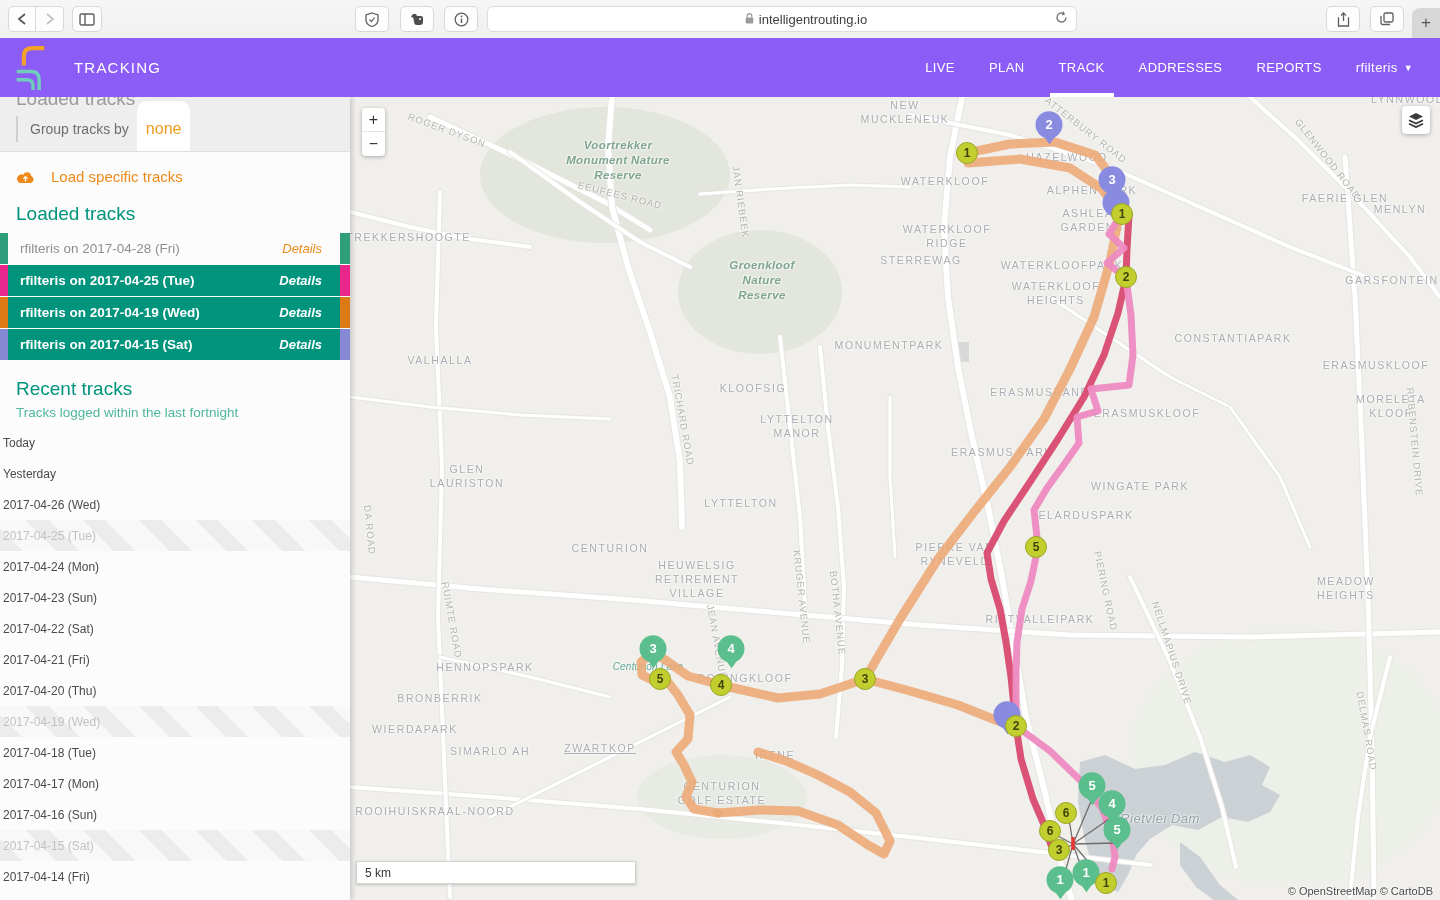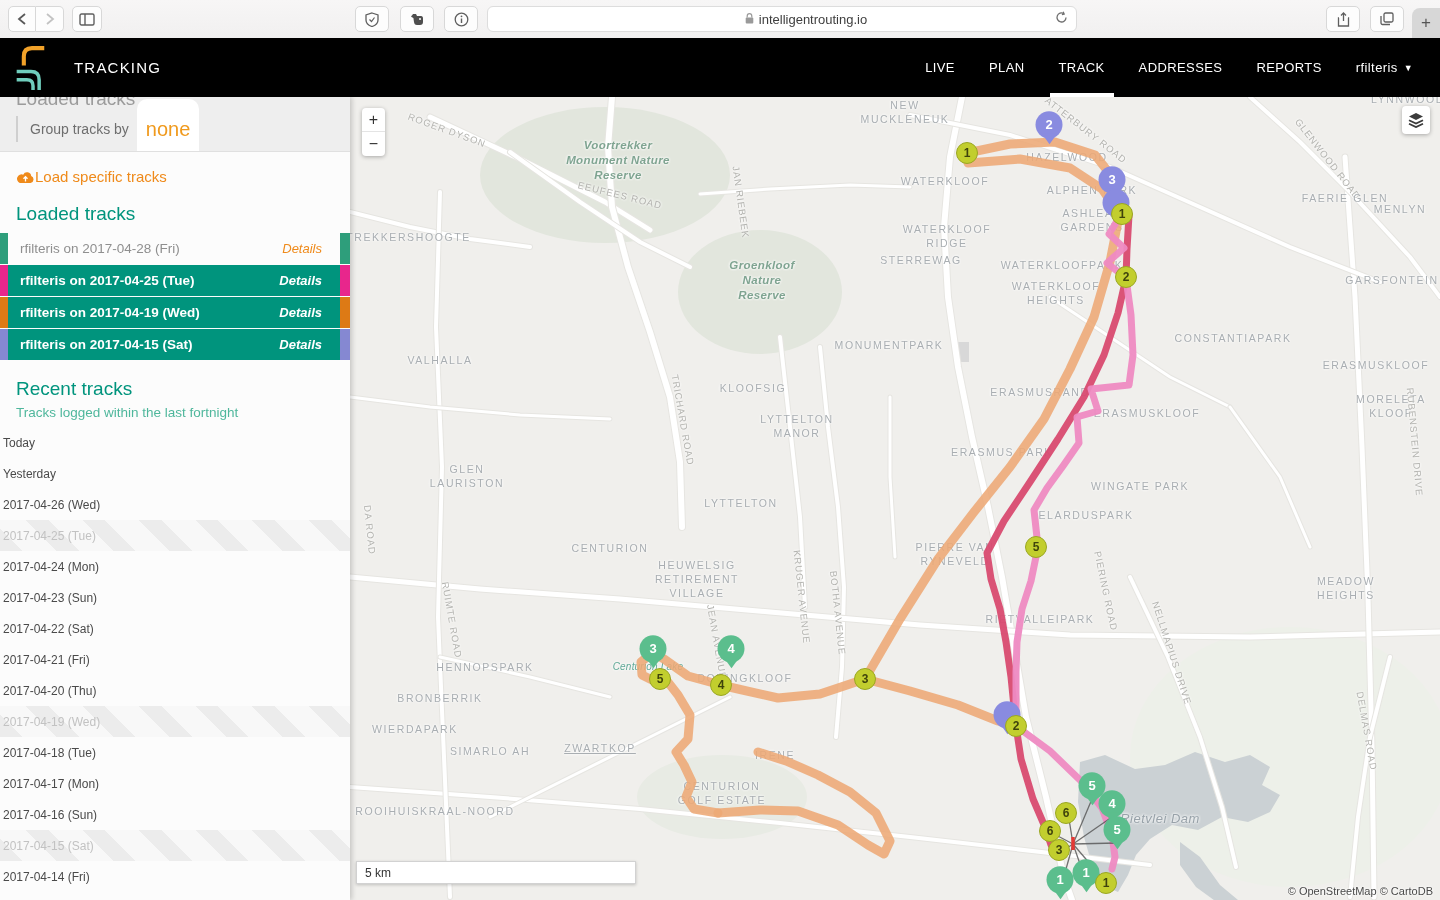--- a/index.html
+++ b/index.html
@@ -12,35 +12,35 @@
   .navgrp { position:absolute; left:8px; top:6px; width:56px; height:26px; display:flex; }
   .navgrp .half { width:28px; height:26px; background:#fdfdfd; border:1px solid #d8d8d8; display:flex; align-items:center; justify-content:center; }
   .navgrp .half:first-child { border-radius:5px 0 0 5px; }
   .navgrp .half:last-child { border-radius:0 5px 5px 0; border-left:none; }
   .urlbar { position:absolute; left:487px; top:6px; width:590px; height:26px; background:#fff; border:1px solid #ddd; border-radius:6px; display:flex; align-items:center; justify-content:center; font-size:13px; color:#3e3e3e;padding-left:48px; }
   .urlbar .lock { margin-right:5px; color:#9a9a9a; }
   .urlbar .reload { position:absolute; right:8px; color:#6e6e6e; }
   .newtab { position:absolute; right:0; top:8px; width:28px; height:30px; background:#d7d7d7; border-top-left-radius:8px; color:#555; display:flex; align-items:center; justify-content:center; font-size:17px; }
 
   
-  .appbar { position:absolute; left:0; top:38px; width:1440px; height:59px; background:#000000; z-index:55; display:flex; align-items:center;padding-left:12px; }
+  .appbar { position:absolute; left:0; top:38px; width:1440px; height:59px; background:#8b5cf6; z-index:55; display:flex; align-items:center;padding-left:12px; }
   .logo { position:absolute; left:12px; top:6px; }
   .apptitle { position:absolute; left:74px; top:0; height:59px; display:flex; align-items:center; color:#fff; font-size:15px; letter-spacing:1.2px; font-weight:500; }
   .nav { position:absolute; right:10px; top:0; height:59px; display:flex; }
   .nav .item { position:relative; height:59px; display:flex; align-items:center; padding:0 17px; color:#fff; font-size:13px; letter-spacing:.4px; cursor:pointer; }
   .nav .item.active::after { content:""; position:absolute; left:8px; right:8px; bottom:0; height:4px; background:#fff; }
   .nav .caret { font-size:9px; margin-left:6px; }
 
   
   .sidebar { position:absolute; left:0; top:97px; width:350px; height:803px; background:#fcfcfc; z-index:40; box-shadow:2px 0 5px rgba(0,0,0,.18); overflow:hidden; }
   .groupbox { height:55px; background:#eeeeee; border-bottom:1px solid #e0e0e0; overflow:hidden; padding-left:16px; }
   .groupbox .clipped { margin-top:-9px; font-size:19px; color:#9b9b9b; }
   .grouprow { margin-top:6px; display:flex; align-items:center; border-left:2px solid #cfcfcf; padding-left:12px; height:26px; font-size:14px; color:#6e6e6e; }
-  .nonechip { margin-left:8px; background:#fff; color:#f09a1d; padding:19px 9px; border-radius:10px; font-size:20px; cursor:pointer; }
-  .loadlink { margin:16px 0 0 16px; color:#ef8a1a; font-size:15px; cursor:pointer; display:flex; align-items:center; gap:0; }
+  .nonechip { margin-left:8px; background:#fff; color:#f09a1d; padding:19px 9px; border-radius:10px; font-size:16px; cursor:pointer; }
+  .loadlink { margin:16px 0 0 16px; color:#ef8a1a; font-size:15px; cursor:pointer; display:flex; align-items:center; gap:16px; }
   .h2 { margin:18px 0 0 16px; font-size:19px; color:#00947d; font-weight:400; }
   .tracklist { margin-top:8px; }
   .trow { position:relative; height:31px; display:flex; align-items:center; font-size:13.5px; cursor:pointer; margin-bottom:1px; }
   .trow .stripe { position:absolute; left:0; top:0; bottom:0; width:8px; }
   .trow .chip { position:absolute; right:0; top:0; bottom:0; width:10px; }
   .trow .lbl { margin-left:20px; }
   .trow .det { position:absolute; right:28px; font-style:italic; font-size:13px; }
   .trow.sel { background:#00947d; }
   .trow.sel .lbl, .trow.sel .det { color:#fff; font-weight:bold; }
   .trow.unsel { background:#fcfcfc; }

